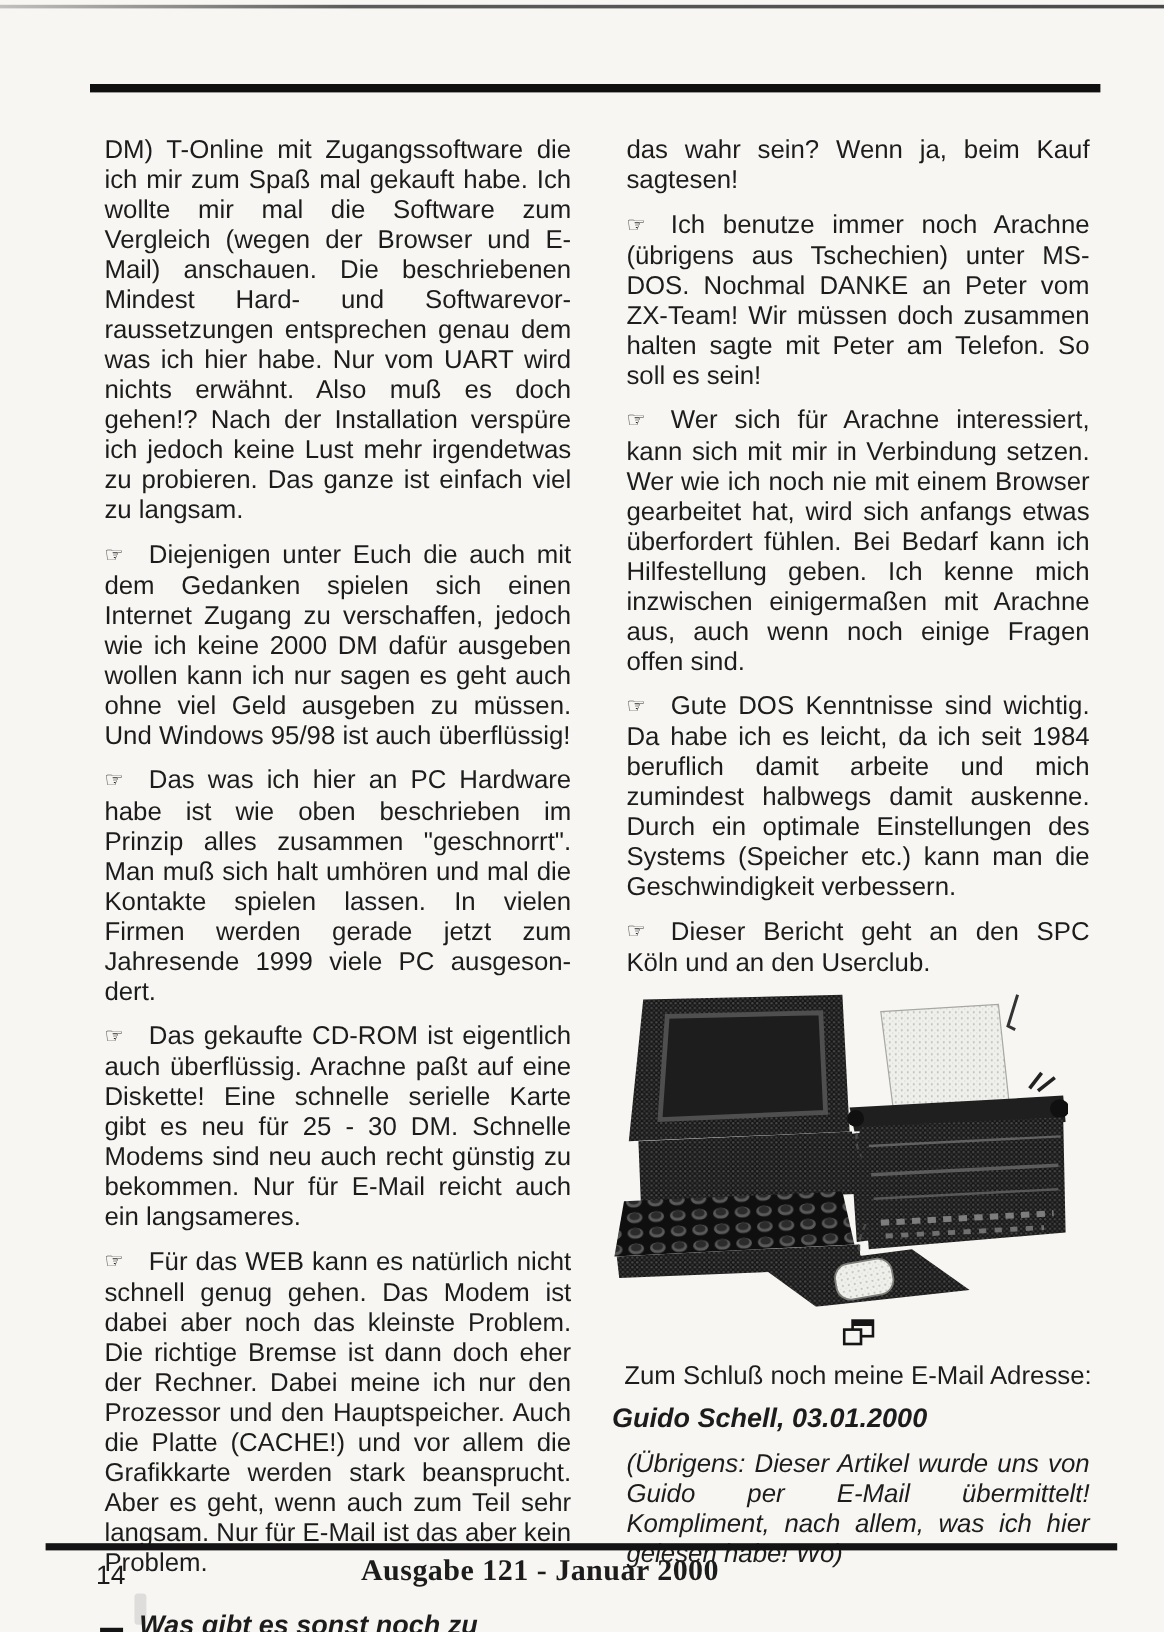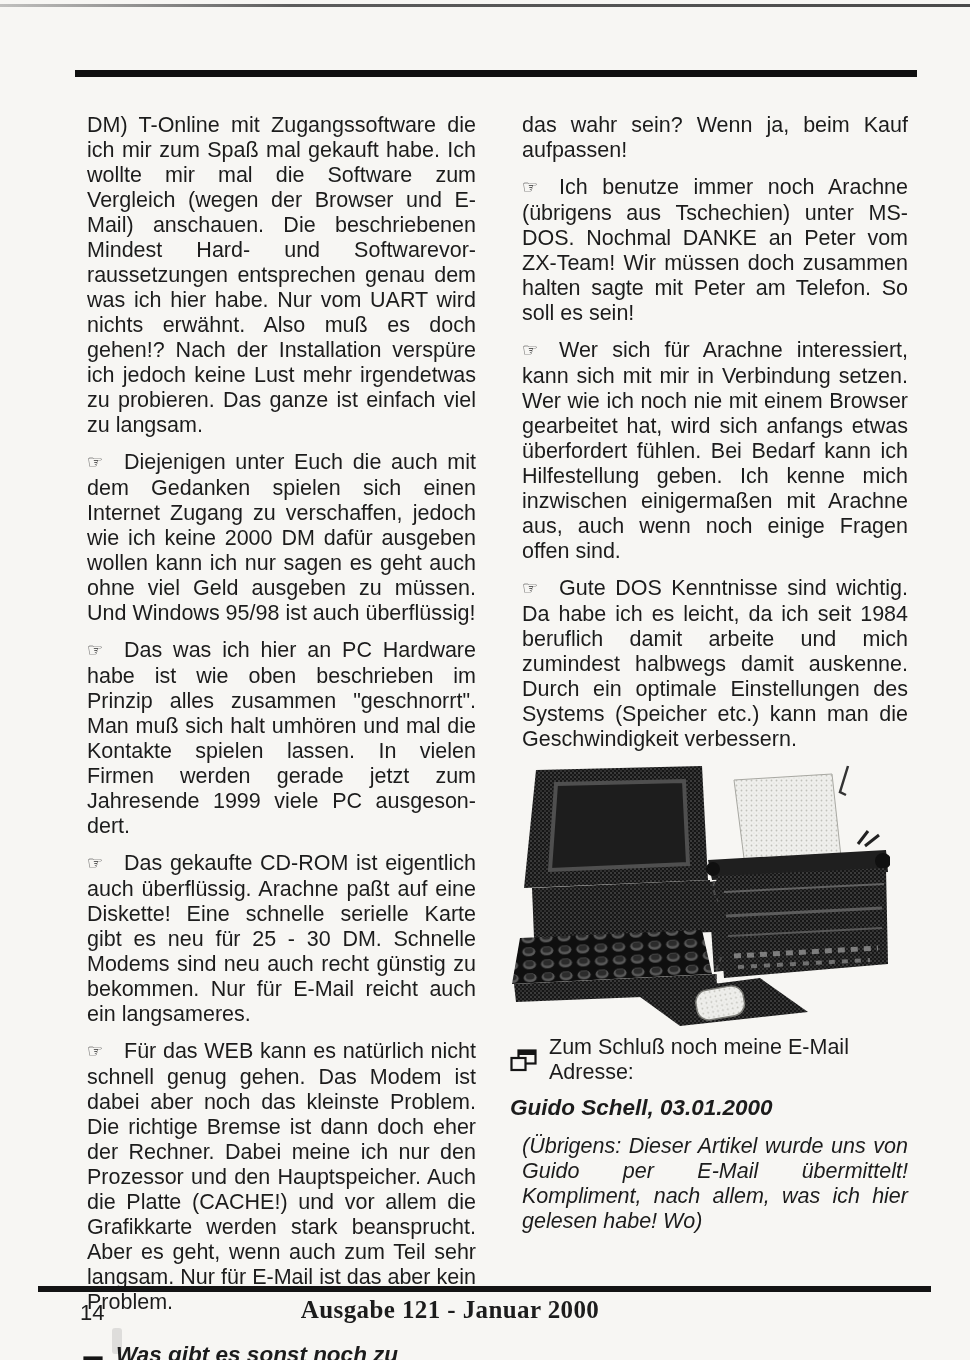--- a/index.html
+++ b/index.html
@@ -21,21 +21,21 @@
   .content{position:absolute;left:75px;top:101px;width:845px;display:flex;gap:22px;}
   .col{width:413px;}
   .col.right{width:410px;}
   p.body{margin:12px;text-align:justify;font-size:21.5px;line-height:25px;hyphens:manual;}
   .hand-icon{display:inline-block;width:37px;font-size:18px;color:#2c2c2c;transform:translateY(-1px);}
   .heading{display:flex;align-items:center;gap:13px;margin:27px 0 25px 1px;
     font-weight:bold;font-style:italic;font-size:22.5px;line-height:25px;}
   .win-icon{flex:0 0 auto;display:inline-flex;}
   
   .photo{width:380px;margin:5px 14px 5px 0;}
-  .email-intro{display:flex;align-items:center;gap:12px;font-size:21.5px;line-height:25px;margin:3px 0 2px 0;}
+  .email-intro{display:flex;align-items:center;gap:12px;font-size:21.5px;line-height:25px;margin:3px 0 2px 0;flex-direction:column;}
   .email{font-weight:bold;font-style:italic;font-size:22px;line-height:26px;letter-spacing:.3px;margin:1px 0 12px 0;}
   .postscript{margin-top:10px !important;}
   .signature{font-weight:bold;font-style:italic;font-size:22.5px;text-align:left;margin:10px 2px 13px 0;}
   .note{font-style:italic;margin-top:9px !important;}
   
   .footer-page{position:absolute;left:80px;top:1300px;font-size:22px;}
   .footer-issue{position:absolute;left:0;top:1296px;width:900px;text-align:center;
     font-family:"Liberation Serif", serif;font-weight:bold;font-size:25px;letter-spacing:.4px;}
 </style>
 </head>
@@ -62,24 +62,25 @@
           <rect x="1.5" y="9" width="14" height="12" fill="#f7f6f3" stroke="#151515" stroke-width="2.2"></rect>
         </svg>
       </span>
       <span>Was gibt es sonst noch zu bedenken?</span>
     </h2>
 
     <p class="body"><span class="hand-icon">☞</span><span>Nochmal Modem: Wie ich gelesen habe, gibt es inzwischen Modems die Windows er­warten und unter DOS nicht arbeiten! Kann</span></p>
   </div>
 
   <div class="col right">
-    <p class="body"><span>das wahr sein? Wenn ja, beim Kauf aufpas­sen!</span></p>
+    <p class="body"><span>das wahr sein? Wenn ja, beim Kauf sagte­sen!</span></p>
     <p class="body"><span class="hand-icon">☞</span><span>Ich benutze immer noch Arachne (übri­gens aus Tschechien) unter MS-DOS. Noch­mal DANKE an Peter vom ZX-Team! Wir müssen doch zusammen halten sagte mit Peter am Telefon. So soll es sein!</span></p>
     <p class="body"><span class="hand-icon">☞</span><span>Wer sich für Arachne interessiert, kann sich mit mir in Verbindung setzen. Wer wie ich noch nie mit einem Browser gearbeitet hat, wird sich anfangs etwas überfordert füh­len. Bei Bedarf kann ich Hilfestellung geben. Ich kenne mich inzwischen einigermaßen mit Arachne aus, auch wenn noch einige Fra­gen offen sind.</span></p>
     <p class="body"><span class="hand-icon">☞</span><span>Gute DOS Kenntnisse sind wichtig. Da habe ich es leicht, da ich seit 1984 beruflich damit arbeite und mich zumindest halbwegs damit auskenne. Durch ein optimale Einstel­lungen des Systems (Speicher etc.) kann man die Geschwindigkeit verbessern.</span></p>
+    <p class="body"><span class="hand-icon">☞</span><span>Dieser Bericht geht an den SPC Köln und an den Userclub.</span></p>
 
     <div class="photo">
       <svg width="380" height="262" viewBox="0 0 380 262" aria-hidden="true">
         <defs>
           <pattern id="ht" width="4" height="4" patternUnits="userSpaceOnUse">
             <rect width="4" height="4" fill="#161616"></rect>
             <circle cx="1" cy="1" r="1" fill="#474747"></circle>
             <circle cx="3" cy="3" r="1" fill="#383838"></circle>
           </pattern>
           <pattern id="lt" width="5" height="5" patternUnits="userSpaceOnUse">

